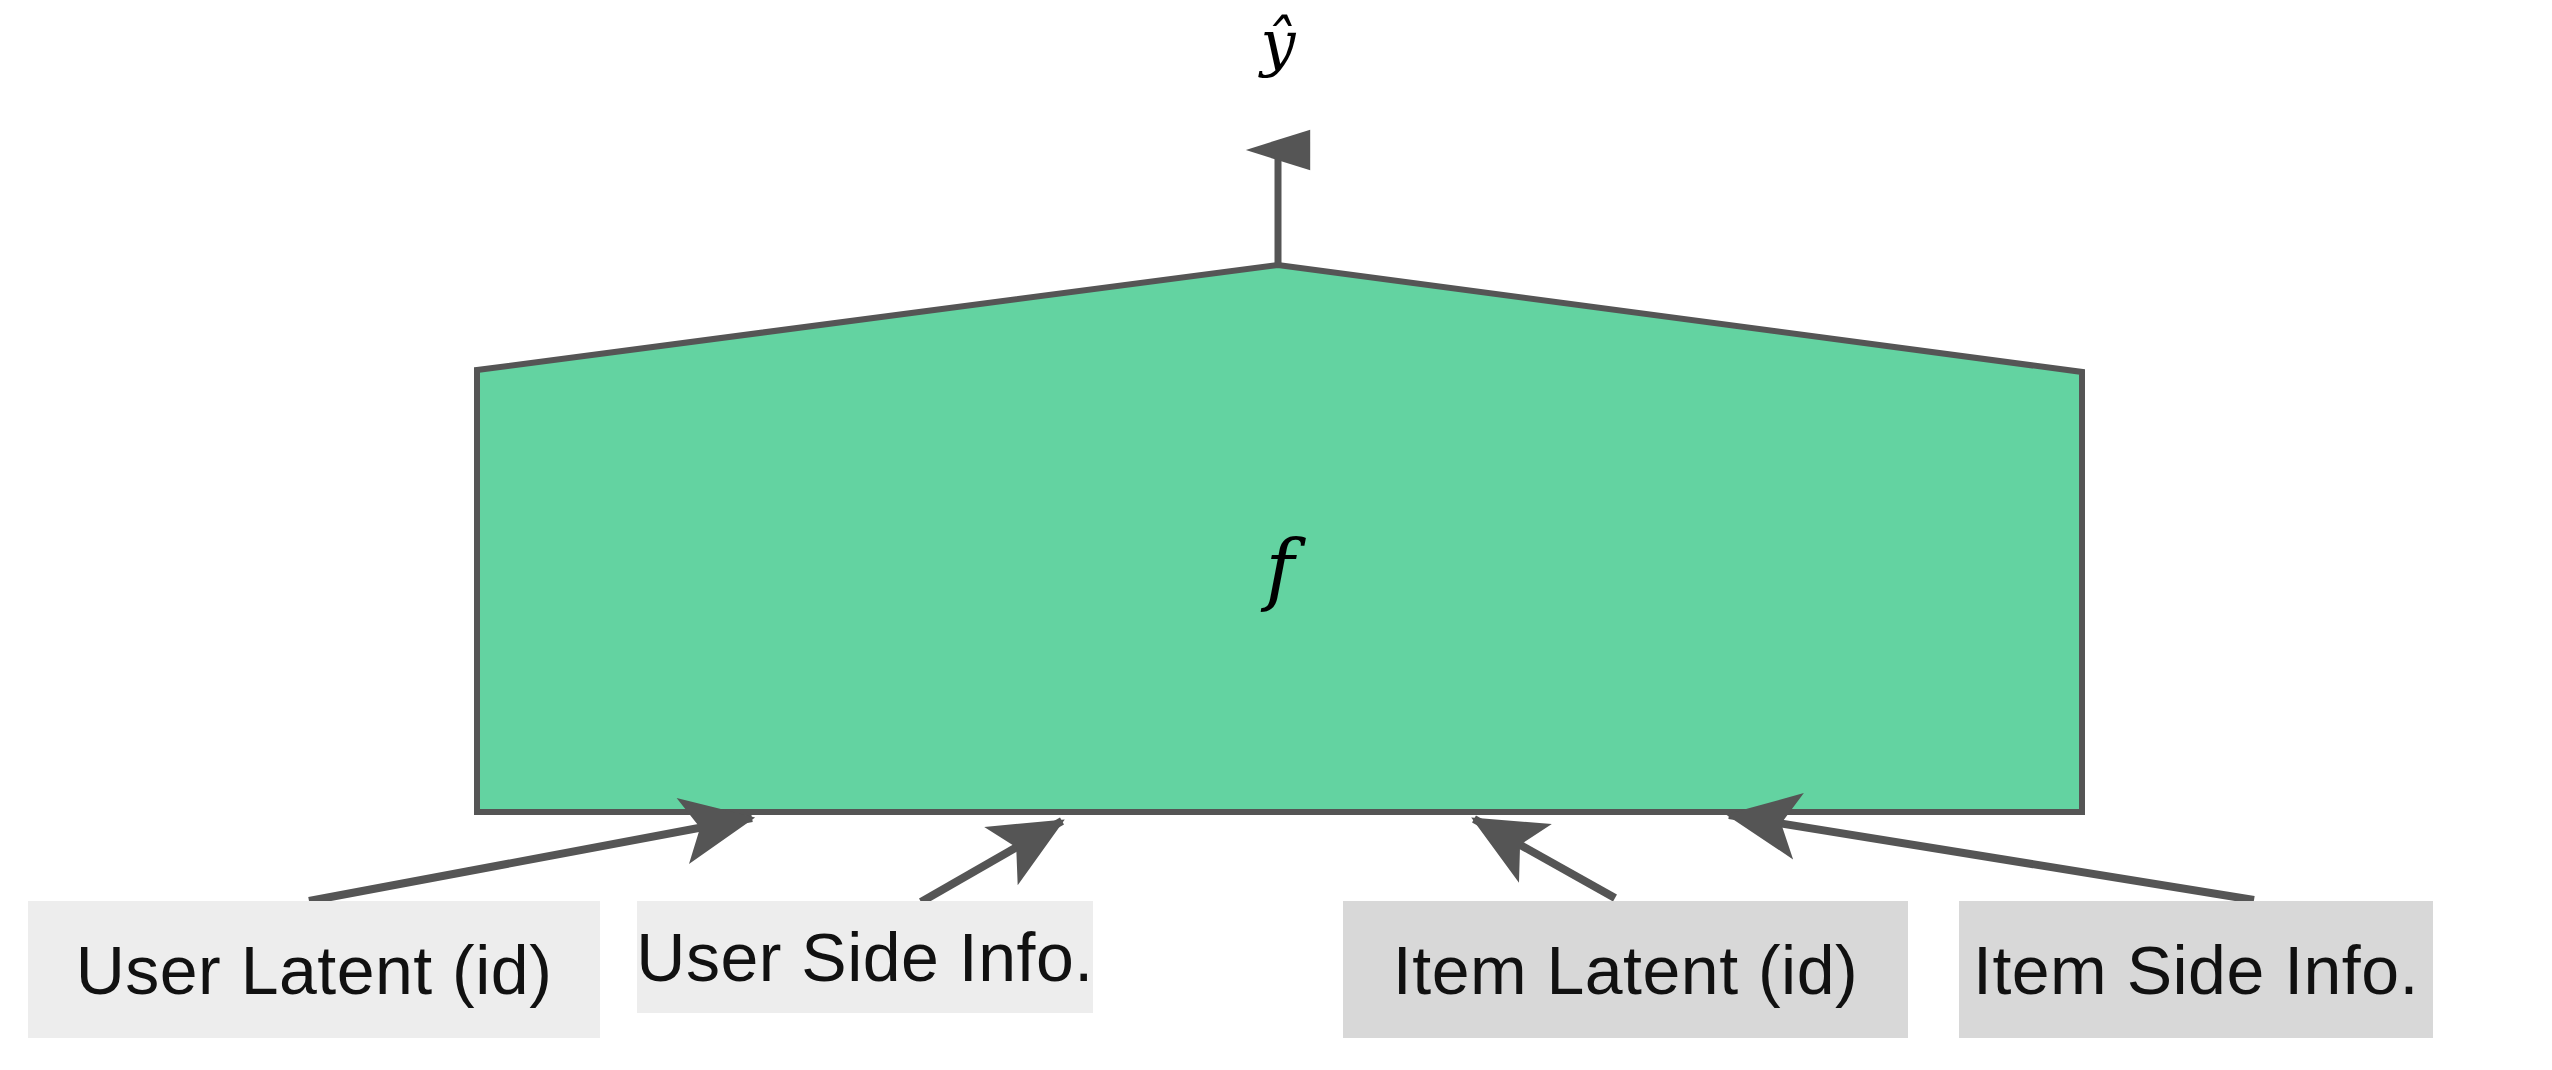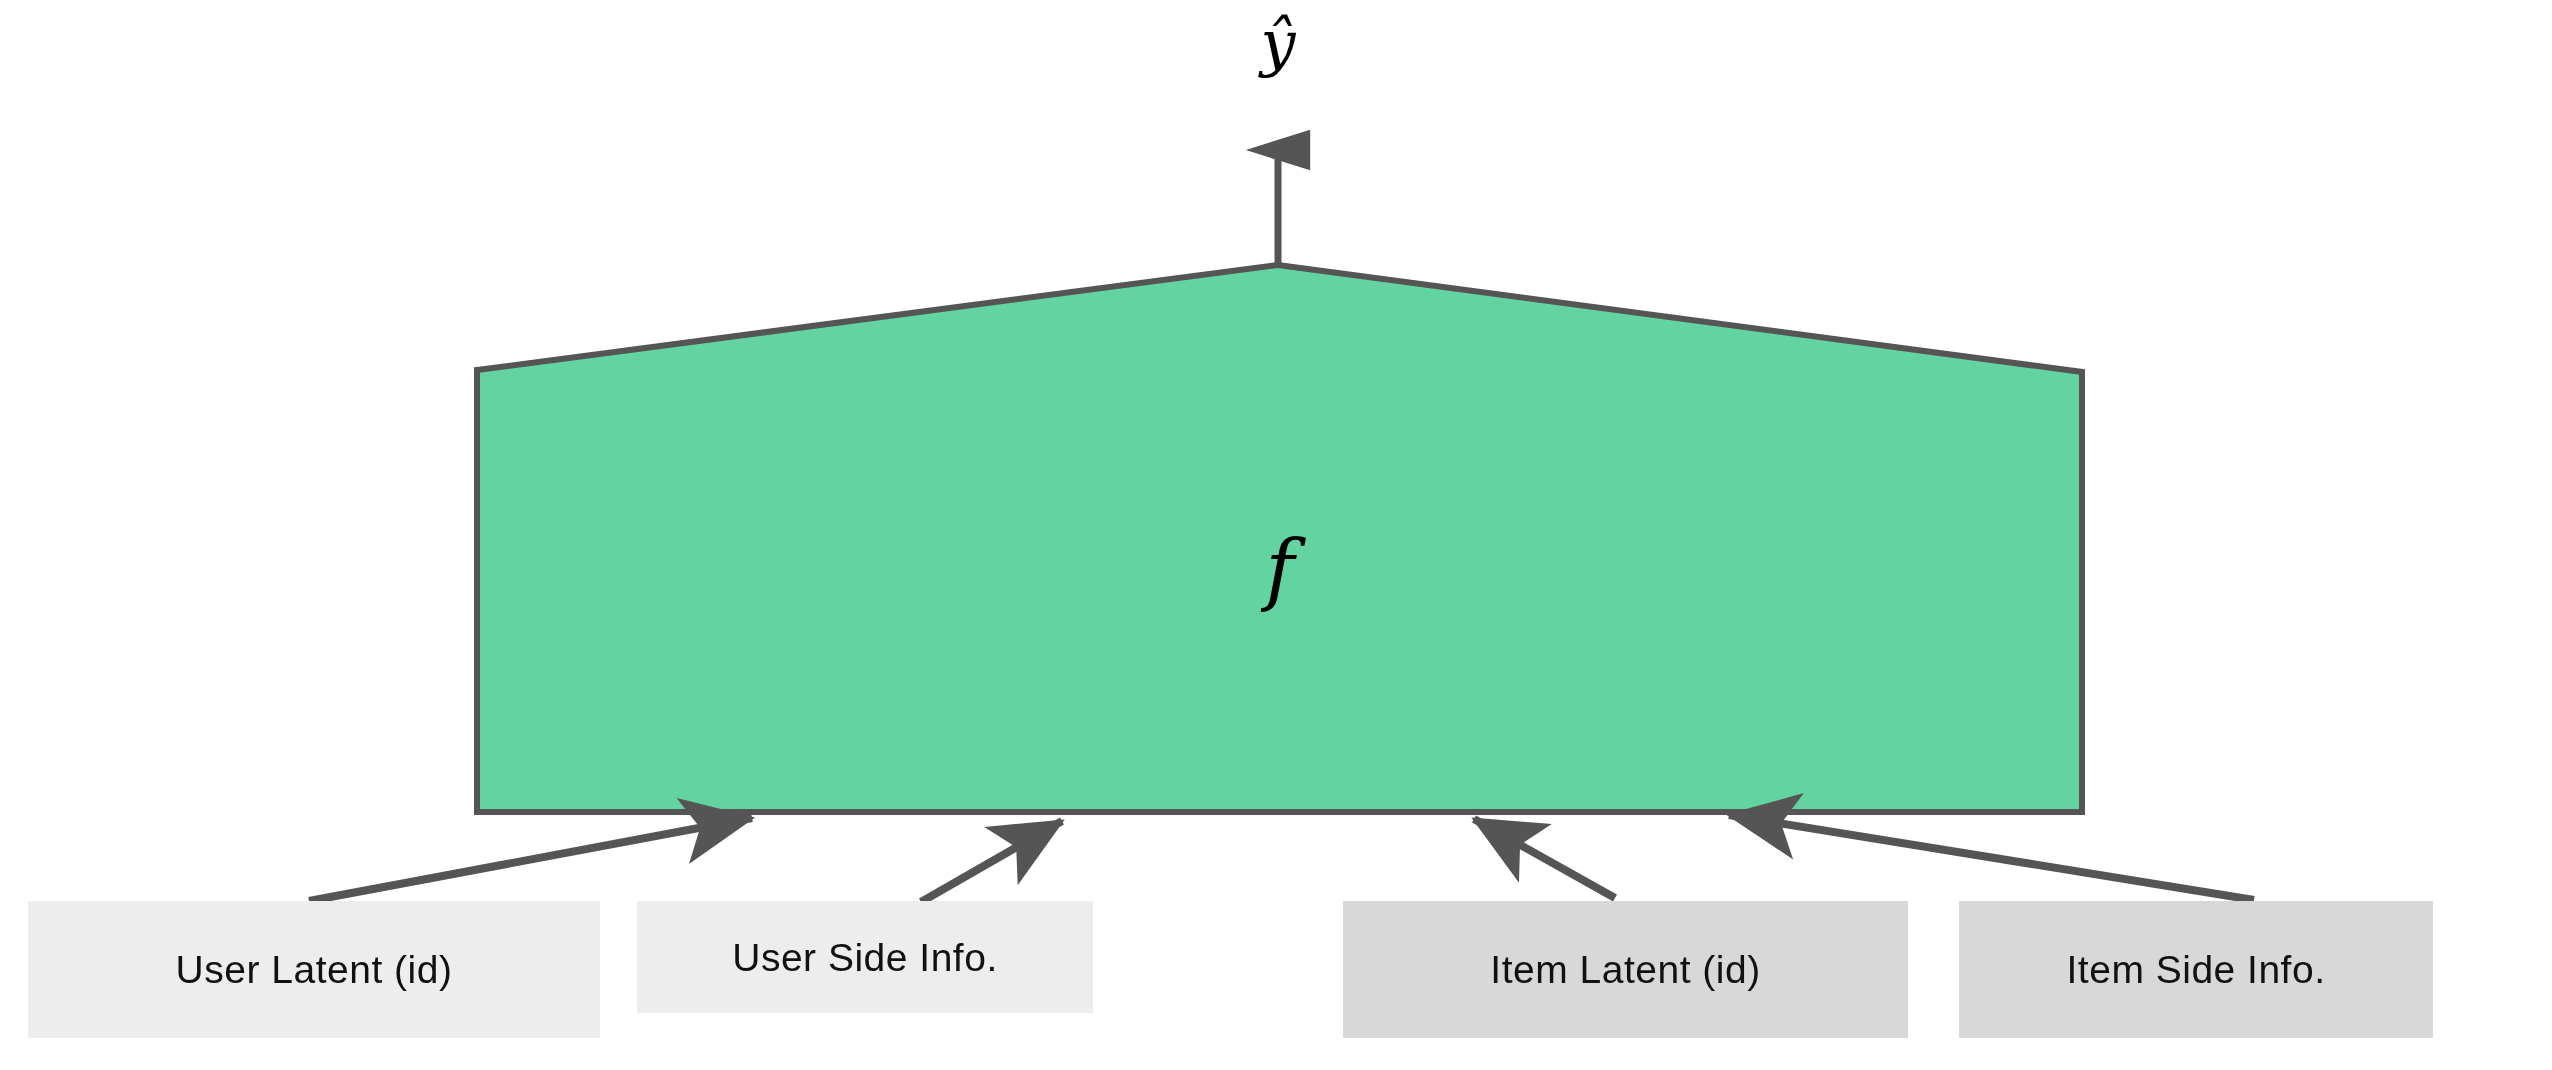--- a/index.html
+++ b/index.html
@@ -28,21 +28,21 @@
   }
   .node-box {
     position: absolute;
     display: flex;
     align-items: center;
     justify-content: center;
     box-sizing: border-box;
   }
   .node-label {
     font-family: "Liberation Sans", sans-serif;
-    font-size: 39px;
+    font-size: 68px;
     color: #111111;
     letter-spacing: 0.5px;
     white-space: nowrap;
     line-height: 1;
   }
   .math-label {
     position: absolute;
     font-family: "DejaVu Serif", serif;
     font-style: italic;
     color: #000000;

